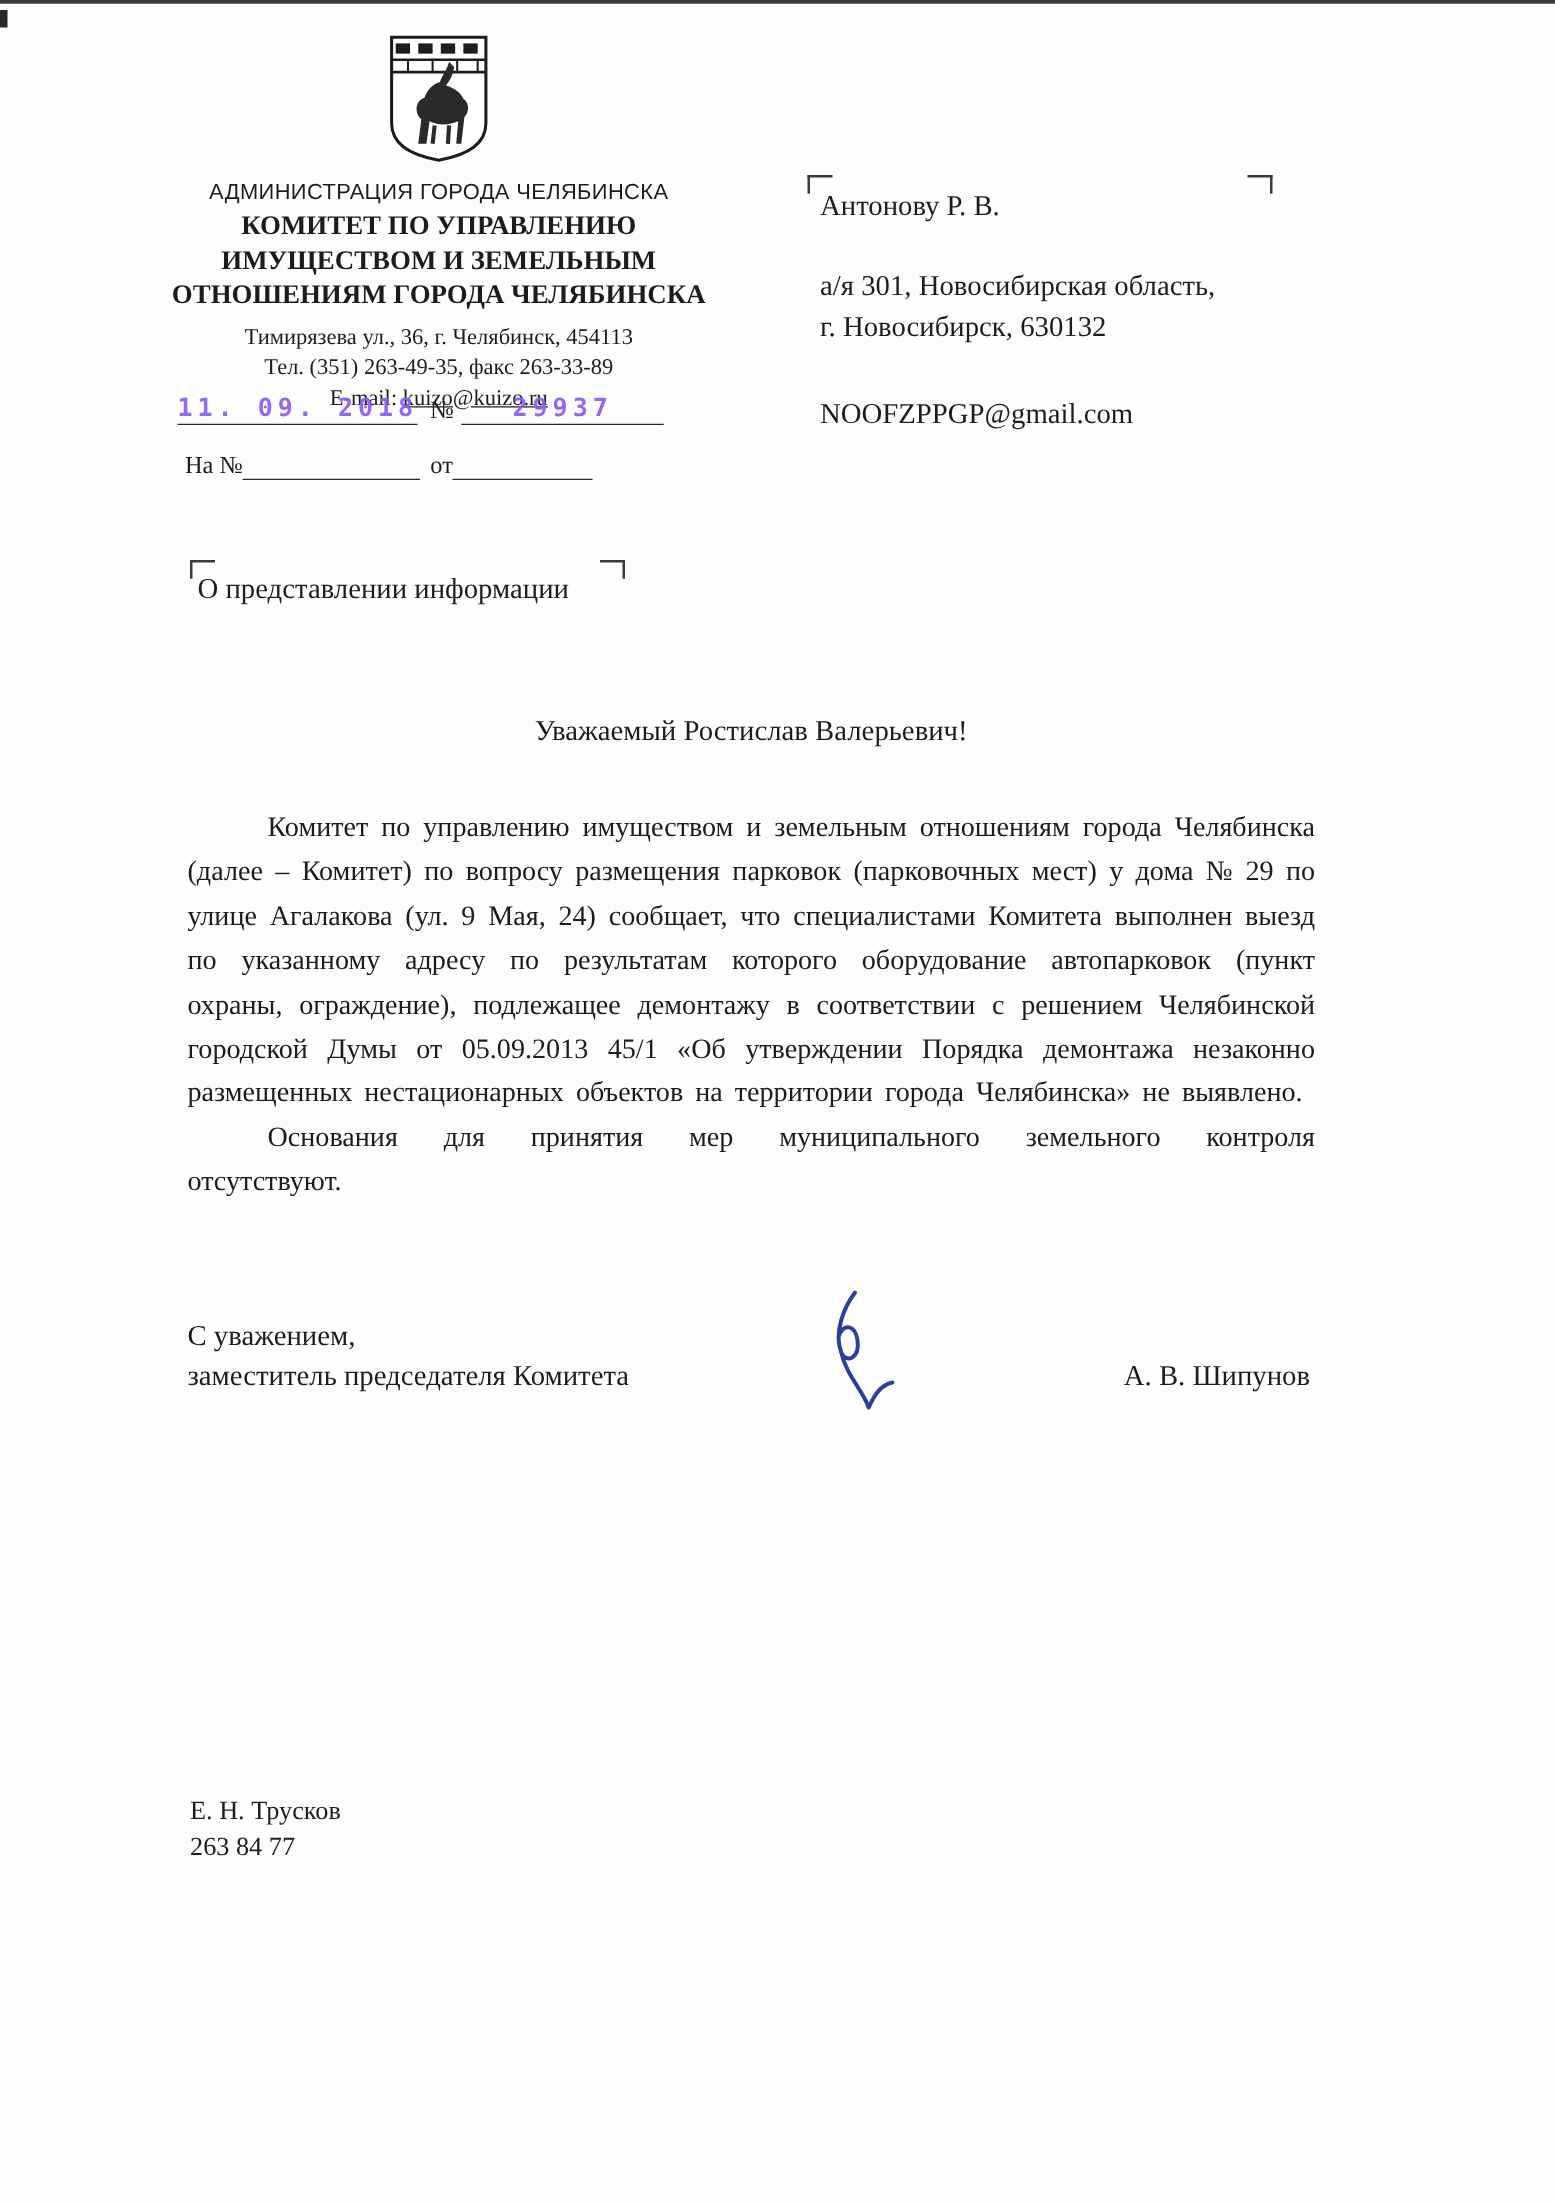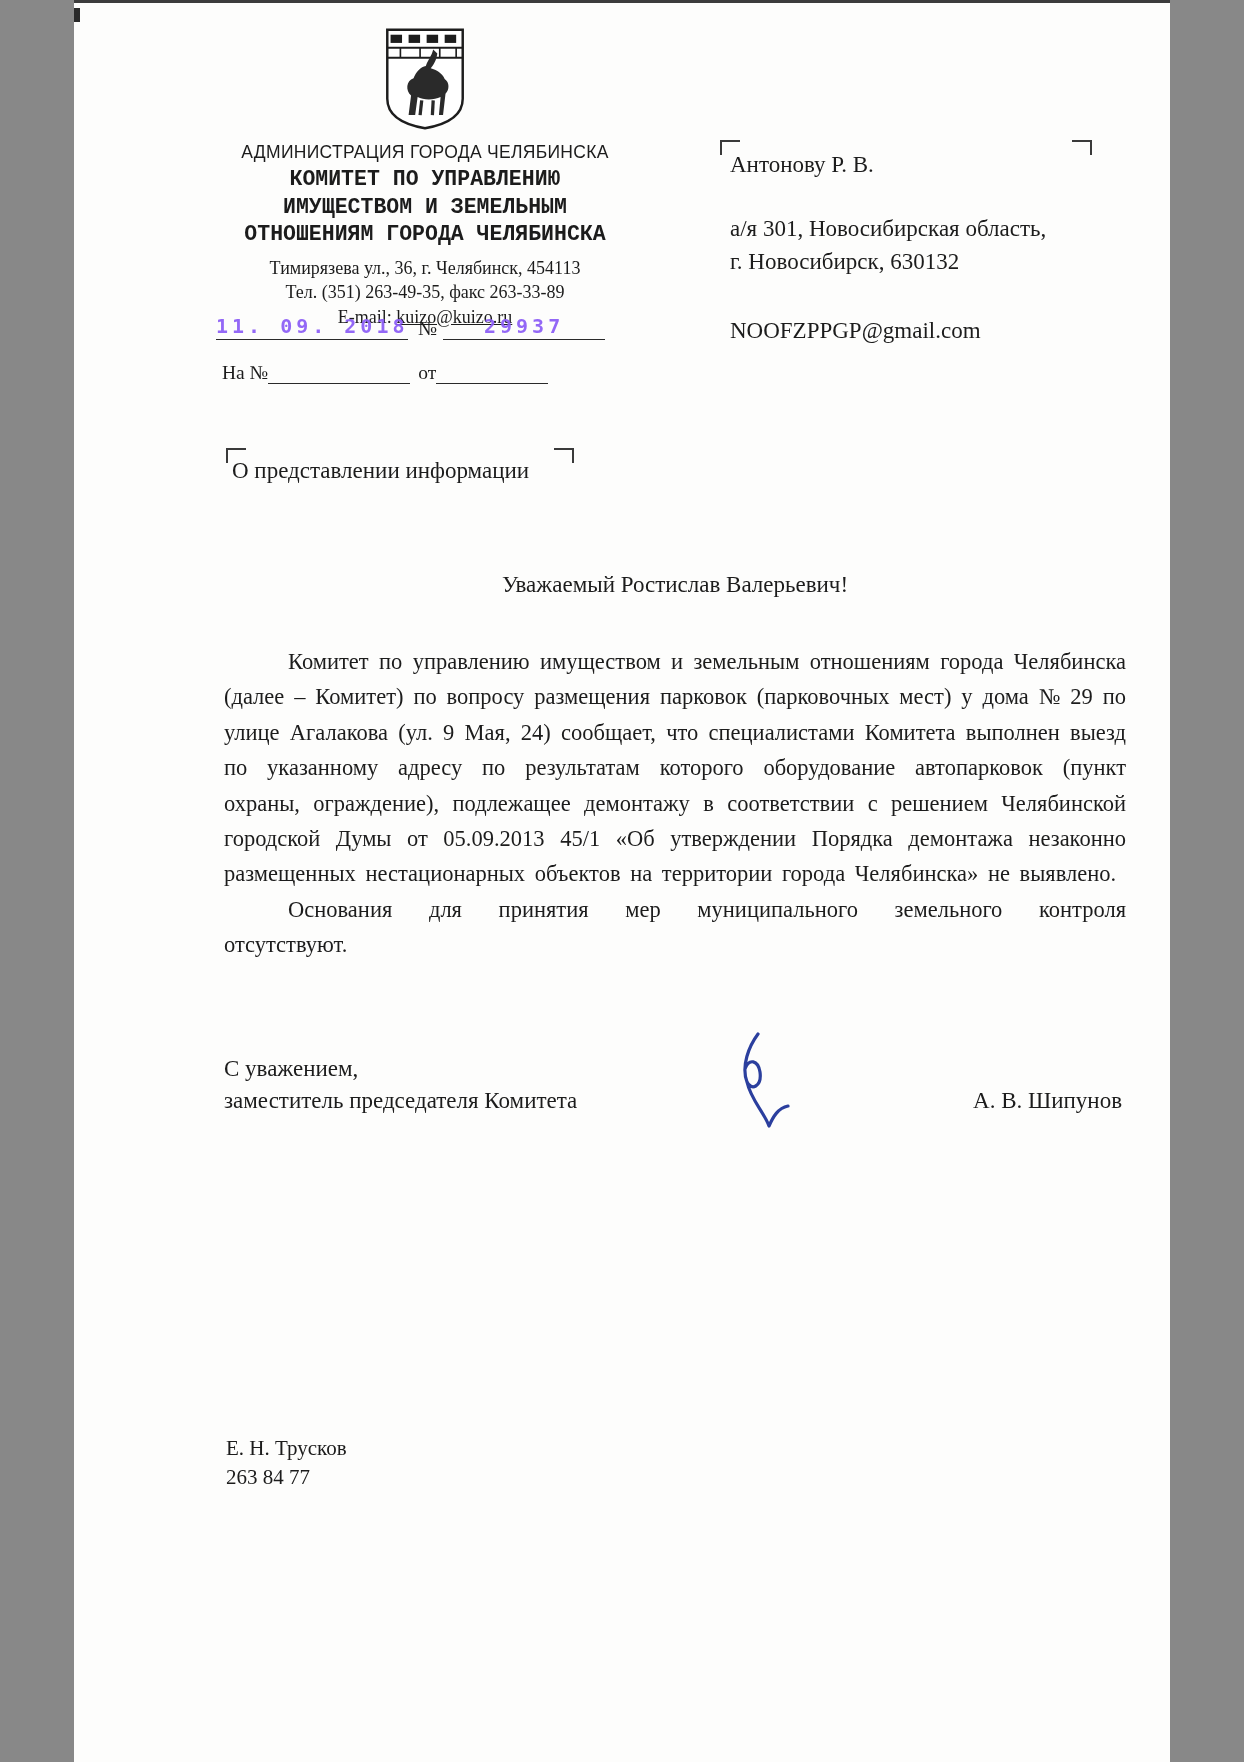--- a/index.html
+++ b/index.html
@@ -1,32 +1,32 @@
 <!DOCTYPE html>
 <html><head>
 <meta charset="utf-8">
 <style>
   html,body{margin:0;padding:0;background:#888;}
   .page{
     position:relative;
-    width:1096px;height:1762px;
+    width:1244px;height:1762px;
     margin:0 auto;
     background:#fdfdfc;
     font-family:"Liberation Serif","DejaVu Serif",serif;
     color:#1c1c1c;
     overflow:hidden;
   }
   .scan-top-line{position:absolute;top:0;left:0;width:100%;height:3px;background:#3c3c3c;}
   .scan-corner-dot{position:absolute;top:8px;left:0;width:6px;height:14px;background:#2a2a2a;}
 
   
   .header{position:absolute;left:128px;top:26px;width:446px;text-align:center;}
   .emblem{display:inline-block;}
   .admin-line{font-family:"Liberation Sans","DejaVu Sans",sans-serif;font-size:17.5px;margin-top:6px;letter-spacing:.3px;}
-  .committee{font-family:Liberation Mono, monospace;font-weight:bold;font-size:21.5px;line-height:27.5px;margin-top:3px;}
+  .committee{font-family:Liberation Serif, serif;font-weight:bold;font-size:21.5px;line-height:27.5px;margin-top:3px;}
   .addr-block{font-size:18px;line-height:24.5px;margin-top:7px;}
   .email-link{text-decoration:underline;text-align:right;}
 
   
   .reg-line{position:absolute;left:142px;top:314px;width:440px;white-space:nowrap;}
   .stamp-slot{display:inline-block;border-bottom:1.7px solid #2a2a2a;text-align:center;vertical-align:bottom;padding-bottom:1px;}
   .stamp-date{width:192px;}
   .stamp-num{width:162px;}
   .stamp-text{
     font-family:"DejaVu Sans Mono","Liberation Mono",monospace;

